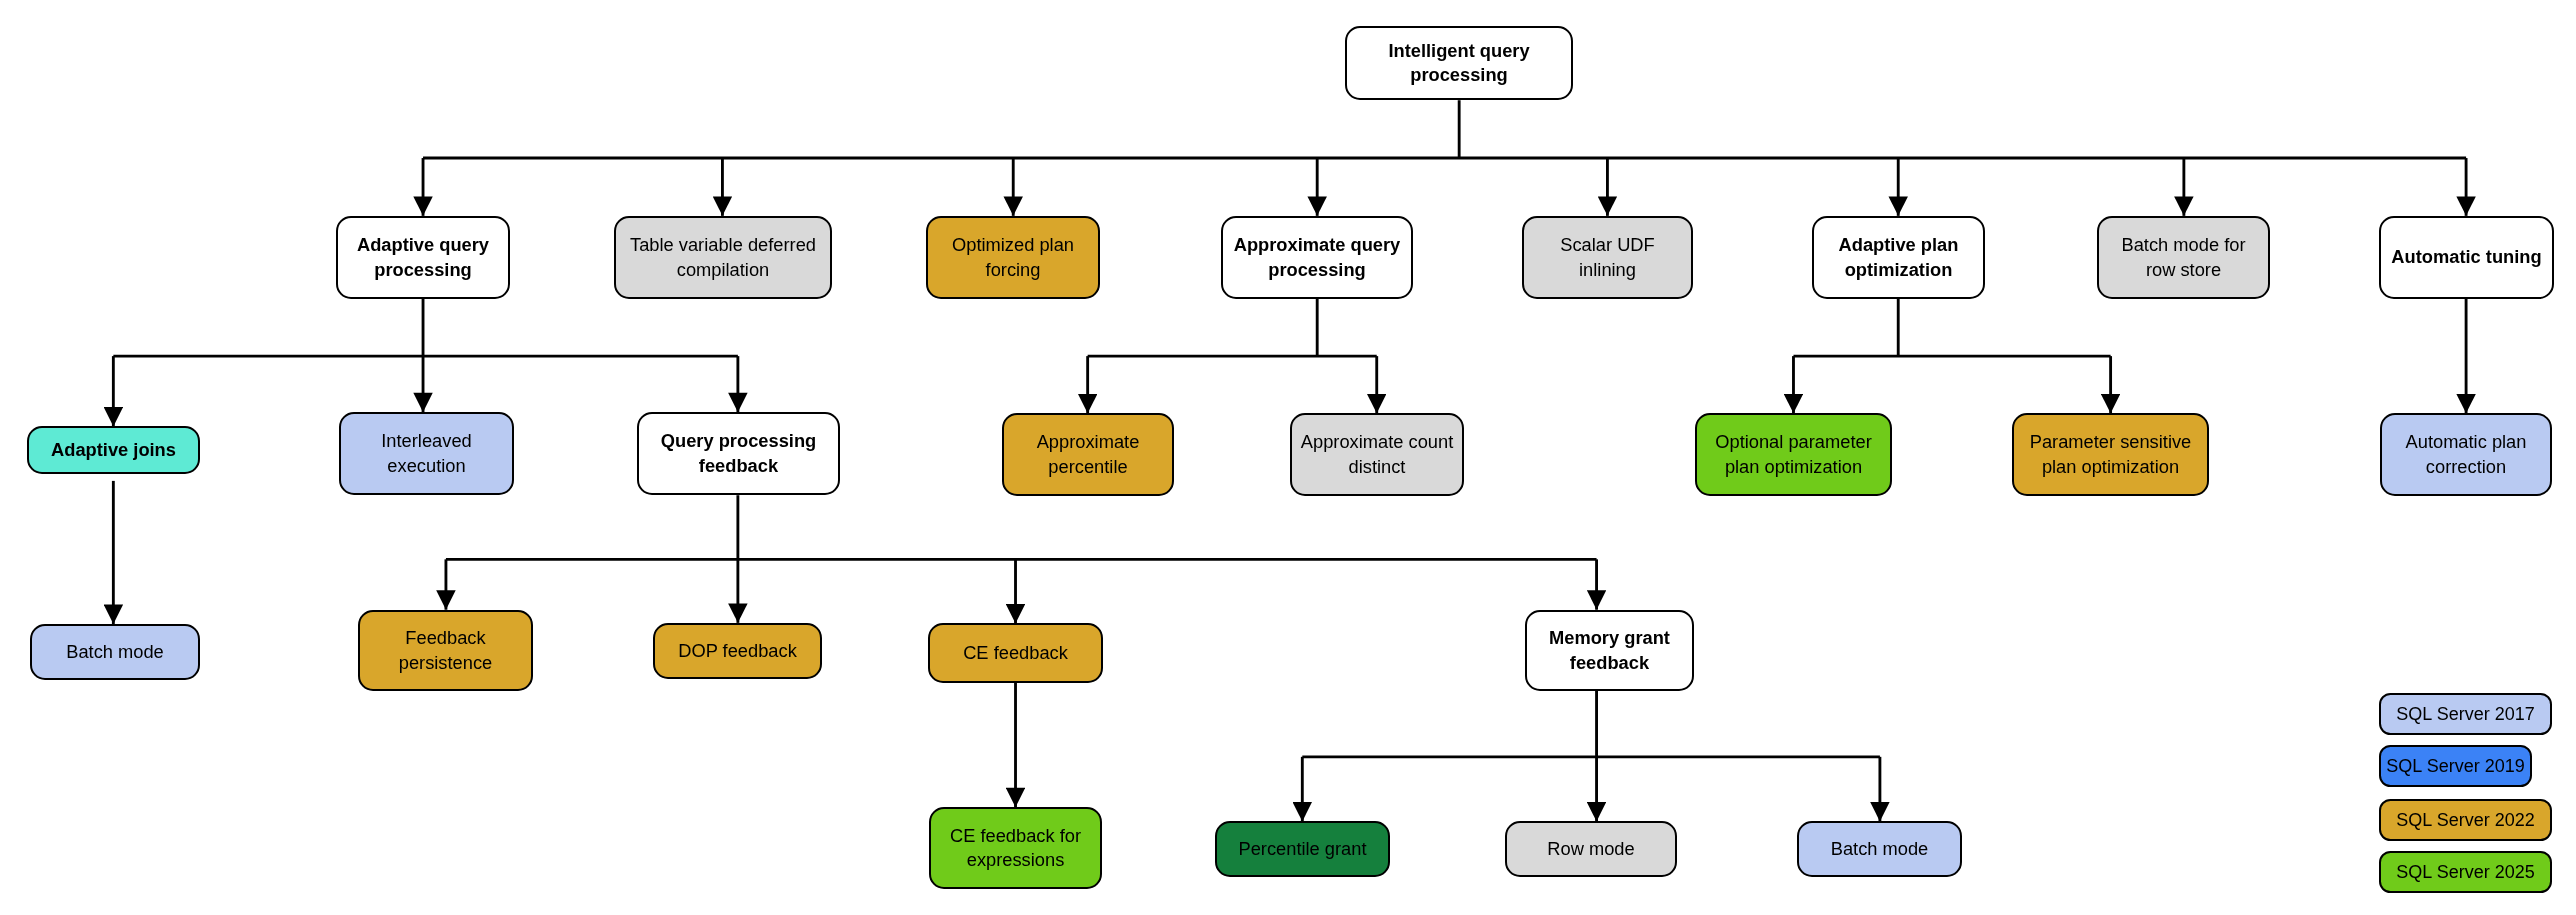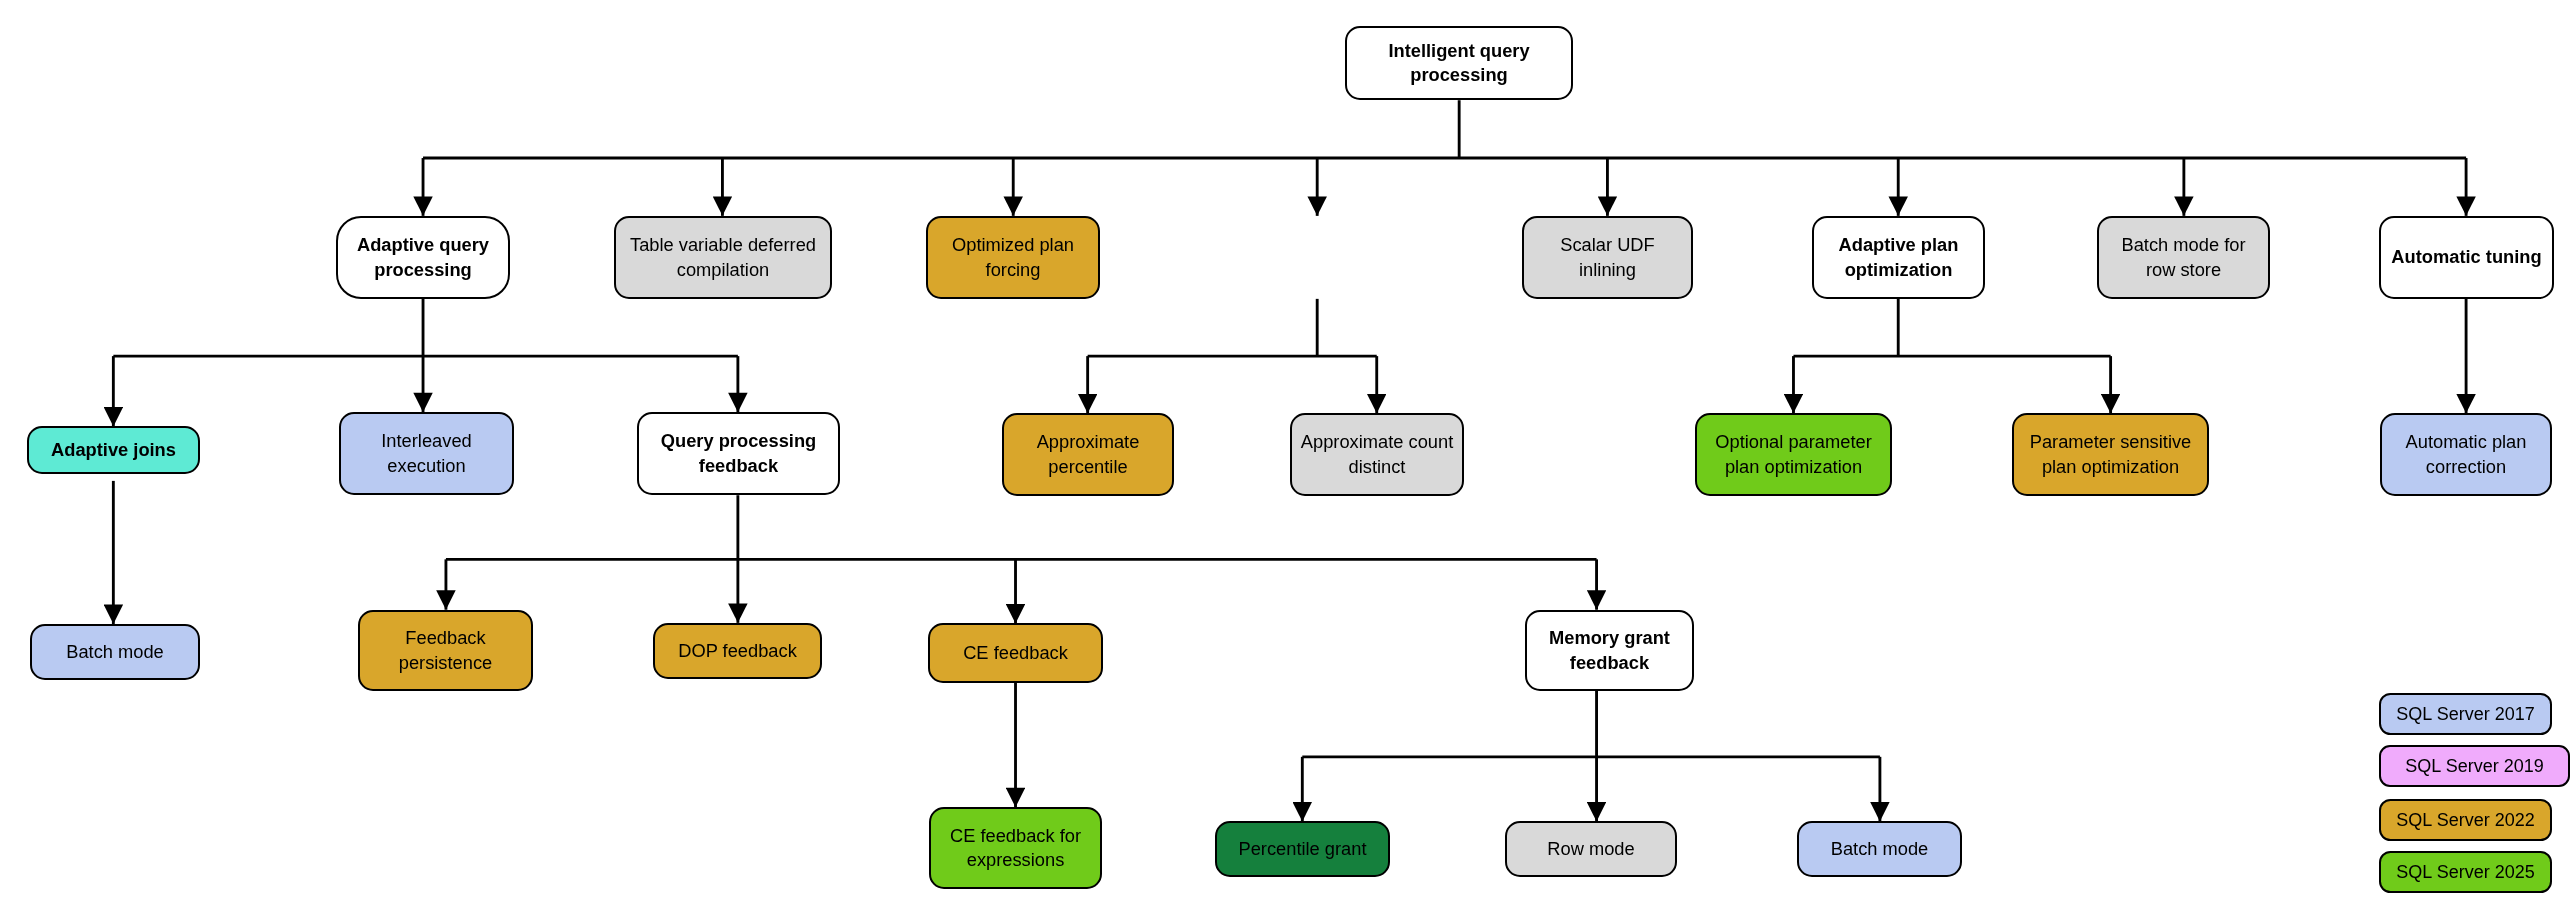--- a/index.html
+++ b/index.html
@@ -72,26 +72,27 @@
       <path d="M2789,1207 V1322"></path>
       <path d="M2275,1322 H3284"></path>
       <path d="M2275,1322 V1435" marker-end="url(#arr)"></path>
       <path d="M2789,1322 V1435" marker-end="url(#arr)"></path>
       <path d="M3284,1322 V1435" marker-end="url(#arr)"></path>
     </g>
   </svg>
 
   <div class="node cat" style="left: 1345px; top: 26px; width: 228px; height: 74px; background-color: rgb(255, 255, 255);">Intelligent query processing</div>
 
-  <div class="node cat" style="left: 336px; top: 216px; width: 174px; height: 83px; background-color: rgb(255, 255, 255); border-radius: 25px;">Adaptive query processing</div>
+  <div class="node cat" style="left: 336px; top: 216px; width: 174px; height: 83px; background-color: rgb(255, 255, 255);">Adaptive query processing</div>
 
   <div class="node" style="left: 614px; top: 216px; width: 218px; height: 83px; background-color: rgb(217, 217, 217);">Table variable deferred compilation</div>
 
   <div class="node" style="left: 926px; top: 216px; width: 174px; height: 83px; background-color: rgb(217, 166, 43);">Optimized plan forcing</div>
 
+  <div class="node cat" style="left: 1221px; top: 216px; width: 192px; height: 83px; background-color: rgb(255, 255, 255);">Approximate query processing</div>
 
   <div class="node" style="left: 1522px; top: 216px; width: 171px; height: 83px; background-color: rgb(217, 217, 217);">Scalar UDF inlining</div>
 
   <div class="node cat" style="left: 1812px; top: 216px; width: 173px; height: 83px; background-color: rgb(255, 255, 255);">Adaptive plan optimization</div>
 
   <div class="node" style="left: 2097px; top: 216px; width: 173px; height: 83px; background-color: rgb(217, 217, 217);">Batch mode for row store</div>
 
   <div class="node cat" style="left: 2379px; top: 216px; width: 175px; height: 83px; background-color: rgb(255, 255, 255);">Automatic tuning</div>
 
   <div class="node cat" style="left: 27px; top: 426px; width: 173px; height: 48px; background-color: #5eead4;">Adaptive joins</div>
@@ -123,19 +124,19 @@
   <div class="node" style="left: 929px; top: 807px; width: 173px; height: 82px; background-color: rgb(112, 203, 26);">CE feedback for expressions</div>
 
   <div class="node" style="left: 1215px; top: 821px; width: 175px; height: 56px; background-color: #15803d;">Percentile grant</div>
 
   <div class="node" style="left: 1505px; top: 821px; width: 172px; height: 56px; background-color: rgb(217, 217, 217);">Row mode</div>
 
   <div class="node" style="left: 1797px; top: 821px; width: 165px; height: 56px; background-color: rgb(185, 202, 242);">Batch mode</div>
 
   <div>
     <div class="pill" style="left: 2379px; top: 693px; width: 173px; height: 42px; background-color: rgb(185, 202, 242);">SQL Server 2017</div>
-    <div class="pill" style="left: 2379px; top: 745px; width: 191px; height: 42px; background-color: #f0abfc; border-radius: 11px;">SQL Server 2019</div>
+    <div class="pill" style="left: 2379px; top: 745px; width: 153px; height: 42px; background-color: #3b82f6;">SQL Server 2019</div>
     <div class="pill" style="left: 2379px; top: 799px; width: 173px; height: 42px; background-color: rgb(217, 166, 43);">SQL Server 2022</div>
     <div class="pill" style="left: 2379px; top: 851px; width: 173px; height: 42px; background-color: rgb(112, 203, 26);">SQL Server 2025</div>
   </div>
 
 </div>
 
 
 </body></html>

